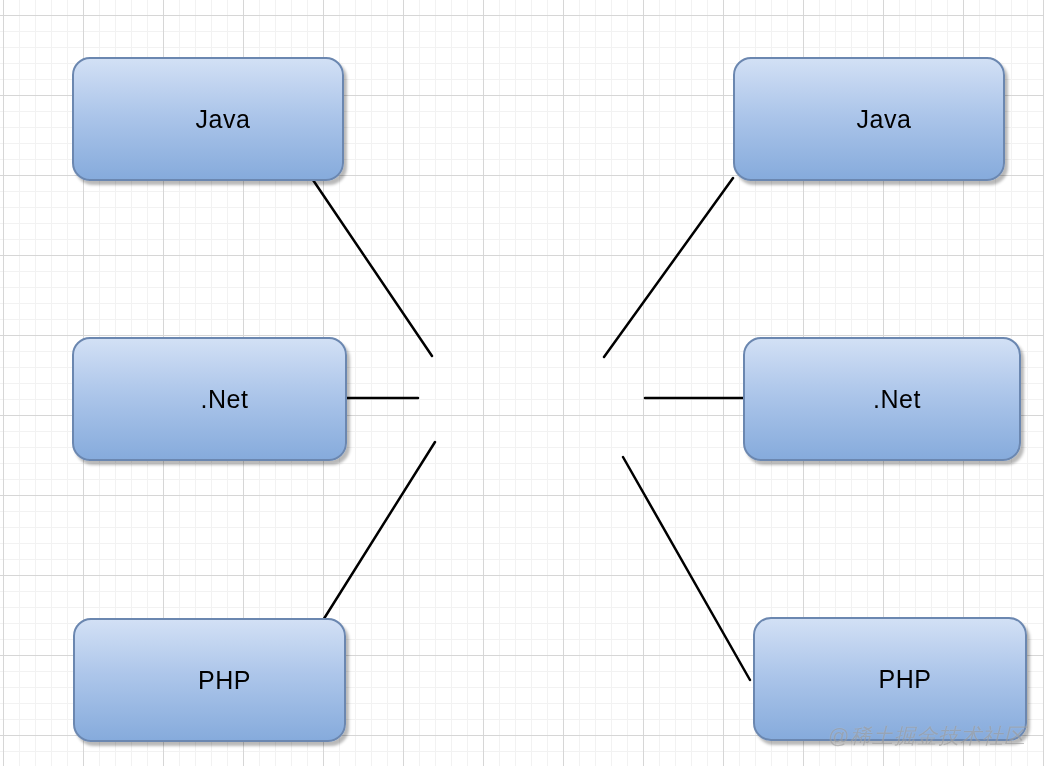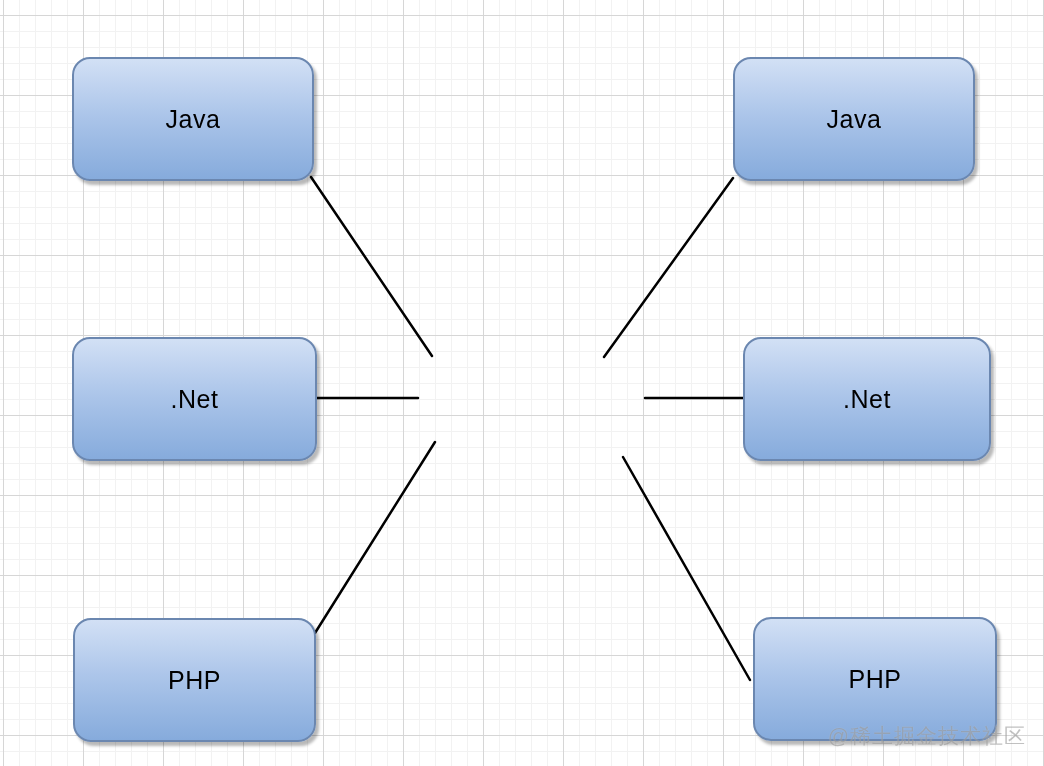--- a/index.html
+++ b/index.html
@@ -35,20 +35,21 @@
     display: flex;
     align-items: center;
     justify-content: center;
     border: 2.5px solid #6b87b0;
     border-radius: 18px;
     background: linear-gradient(180deg, #d2e0f5 0%, #adc6ea 45%, #86abdc 100%);
     box-shadow: 3px 4px 3px rgba(0,0,0,0.28);
     color: #000000;
     font-size: 25px;
     letter-spacing: 0.5px;
+    padding-left: 30px;
   }
   .node-java-left  { left: 72px;  top: 57px;  width: 238px; height: 120px; }
   .node-java-right { left: 733px; top: 57px;  width: 238px; height: 120px; }
   .node-net-left   { left: 72px;  top: 337px; width: 241px; height: 120px; }
   .node-net-right  { left: 743px; top: 337px; width: 244px; height: 120px; }
   .node-php-left   { left: 73px;  top: 618px; width: 239px; height: 120px; }
   .node-php-right  { left: 753px; top: 617px; width: 240px; height: 120px; }
   .cloud-wrap {
     position: absolute;
     left: 420px; top: 330px;
@@ -76,20 +77,21 @@
   .watermark {
     position: absolute;
     right: 18px;
     bottom: 16px;
     z-index: 5;
     font-size: 21px;
     letter-spacing: 1px;
     color: rgba(125, 125, 125, 0.48);
     text-shadow: 0 0 1px rgba(255,255,255,0.35);
     pointer-events: none;
+    font-style: italic;
   }
 </style>
 </head>
 <body>
 
 <div class="canvas">
 
   <svg class="connectors" viewBox="0 0 1044 766" xmlns="http://www.w3.org/2000/svg">
     <line x1="311" y1="177" x2="432" y2="356" stroke="#000000" stroke-width="2.5" stroke-linecap="round"></line>
     <line x1="733" y1="178" x2="604" y2="357" stroke="#000000" stroke-width="2.5" stroke-linecap="round"></line>

